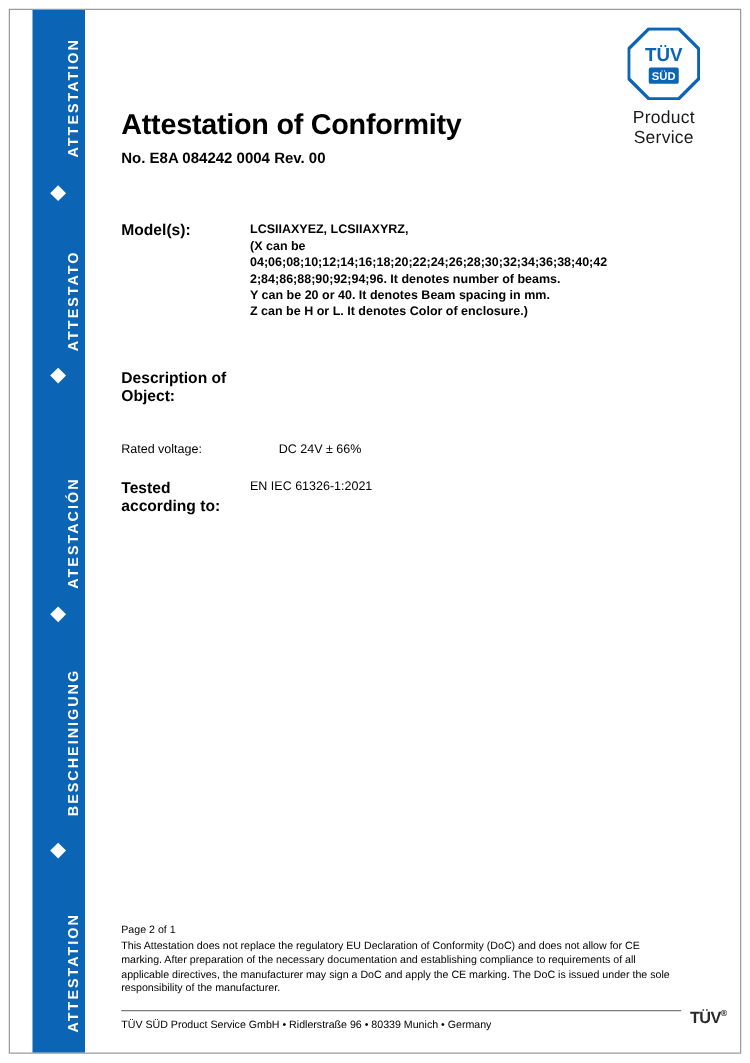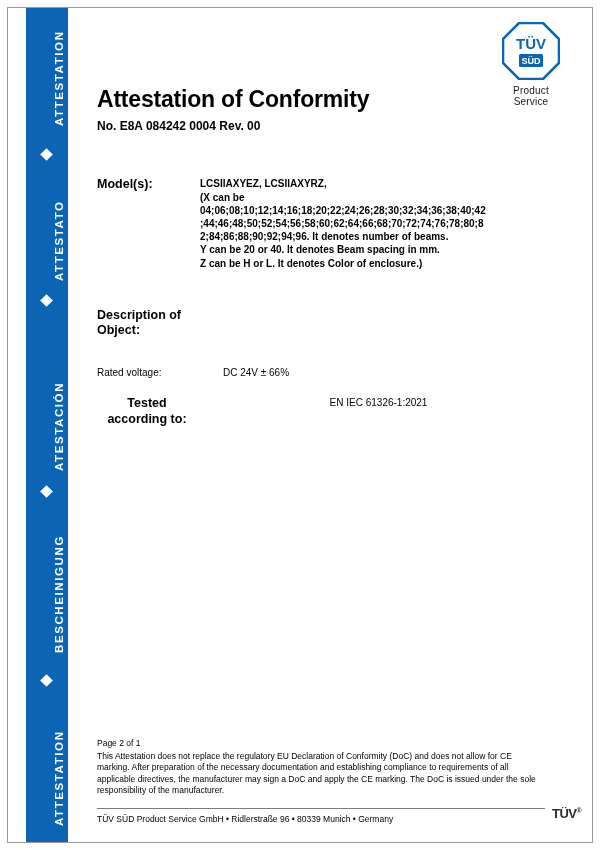--- a/index.html
+++ b/index.html
@@ -72,21 +72,21 @@
     text-align: center;
   }
   .tuv-octagon {
     position: relative;
     width: 58px;
     height: 58px;
     margin: 0 auto;
   }
   .product-service {
     margin-top: 5px;
-    font-size: 10px;
+    font-size: 14px;
     color: #1a1a1a;
     letter-spacing: 0.2px;
   }
   
   .content {
     position: absolute;
     left: 97px;
     top: 86px;
     width: 460px;
   }
@@ -130,21 +130,21 @@
     margin-left: 0;
     font-size: 10px;
     font-weight: normal;
     padding-top: 21px;
   }
   .desc-value .rv-label {
     display: inline-block;
     width: 126px;
     margin-top: 37px;
   }
-  .tested-row { margin-top: 17px; text-align: center; }
+  .tested-row { margin-top: 17px; }
   .tested-value {
     margin-left: 103px;
     font-size: 10px;
     font-weight: normal;
     padding-top: 1px;
   }
   
   .footer {
     position: absolute;
     left: 97px;
@@ -217,21 +217,20 @@
   <div class="content">
     <h1 class="doc-title">Attestation of Conformity</h1>
     <div class="doc-number">No. E8A 084242 0004 Rev. 00</div>
 
     <div class="row models-row">
       <div class="row-label">Model(s):</div>
       <div class="row-value">
         <span class="line">LCSIIAXYEZ, LCSIIAXYRZ,</span>
         <span class="line">(X can be</span>
         <span class="line">04;06;08;10;12;14;16;18;20;22;24;26;28;30;32;34;36;38;40;42</span>
-        <span class="line">;44;46;48;50;52;54;56;58;60;62;64;66;68;70;72;74;76;78;80;8</span>
         <span class="line">2;84;86;88;90;92;94;96. It denotes number of beams.</span>
         <span class="line">Y can be 20 or 40. It denotes Beam spacing in mm.</span>
         <span class="line">Z can be H or L. It denotes Color of enclosure.)</span>
       </div>
     </div>
 
     <div class="row desc-row">
       <div class="row-label">
         <span class="line">Description of</span>
         <span class="line">Object:</span>

